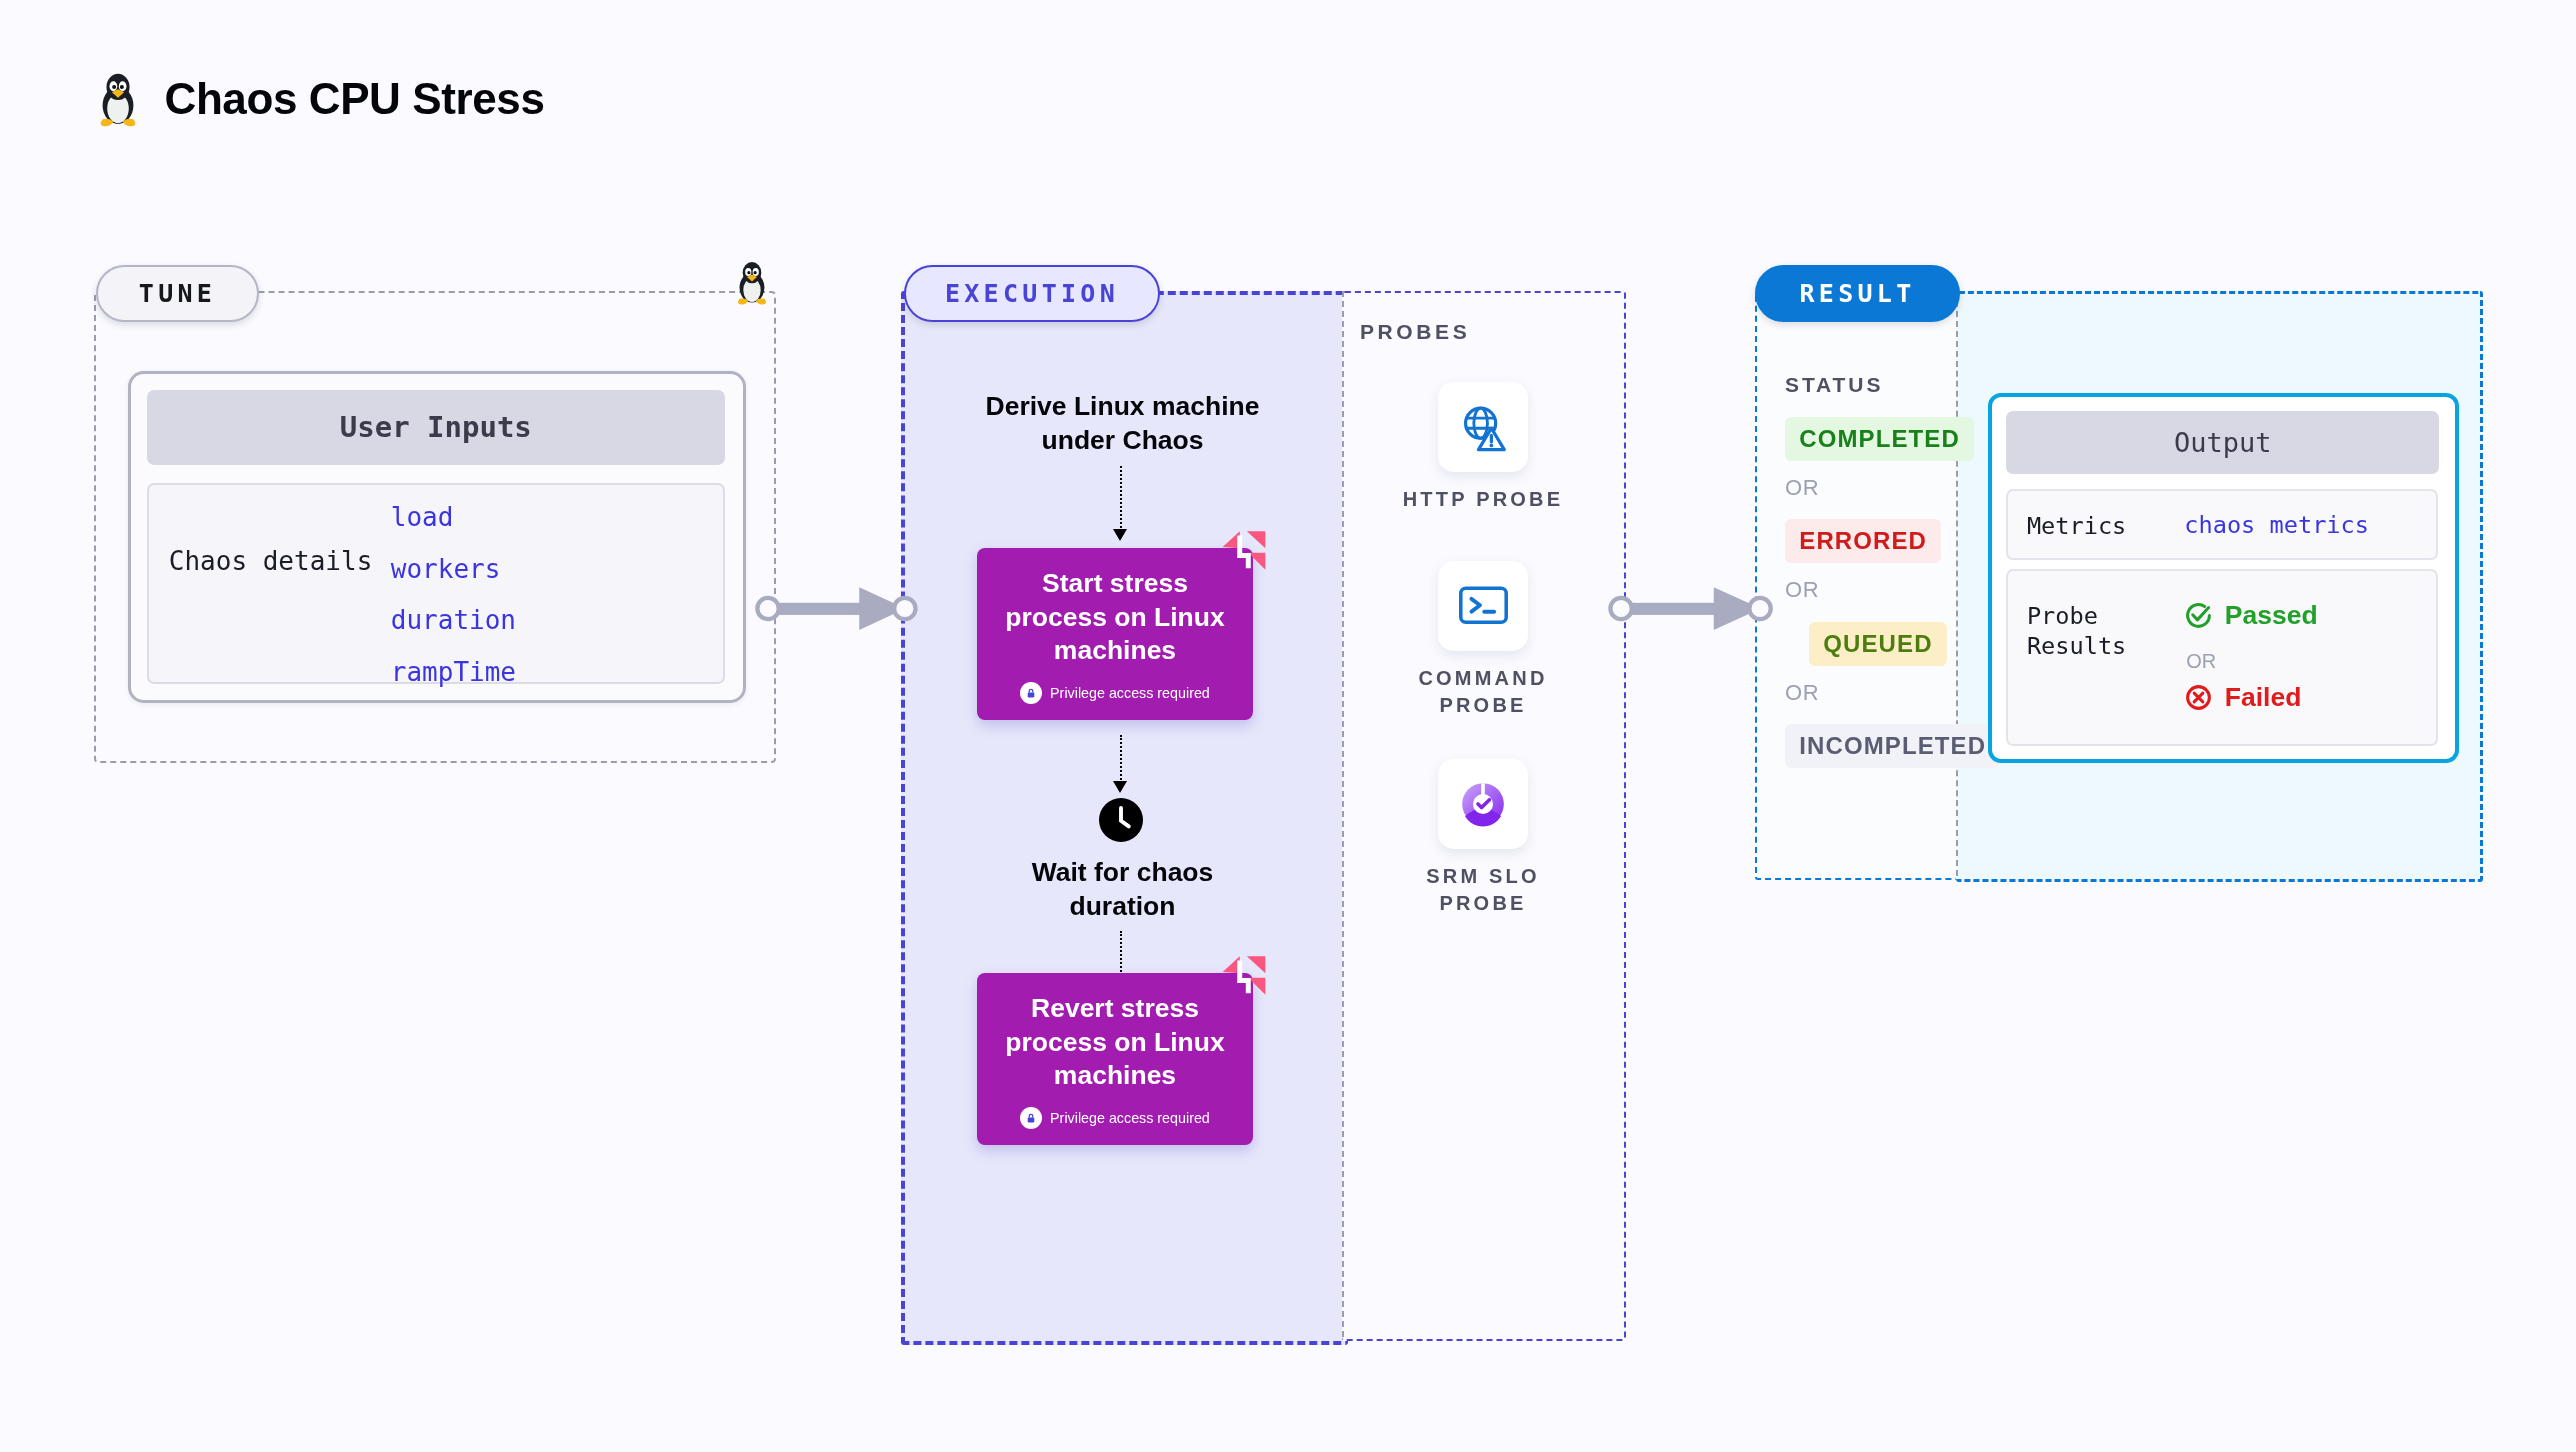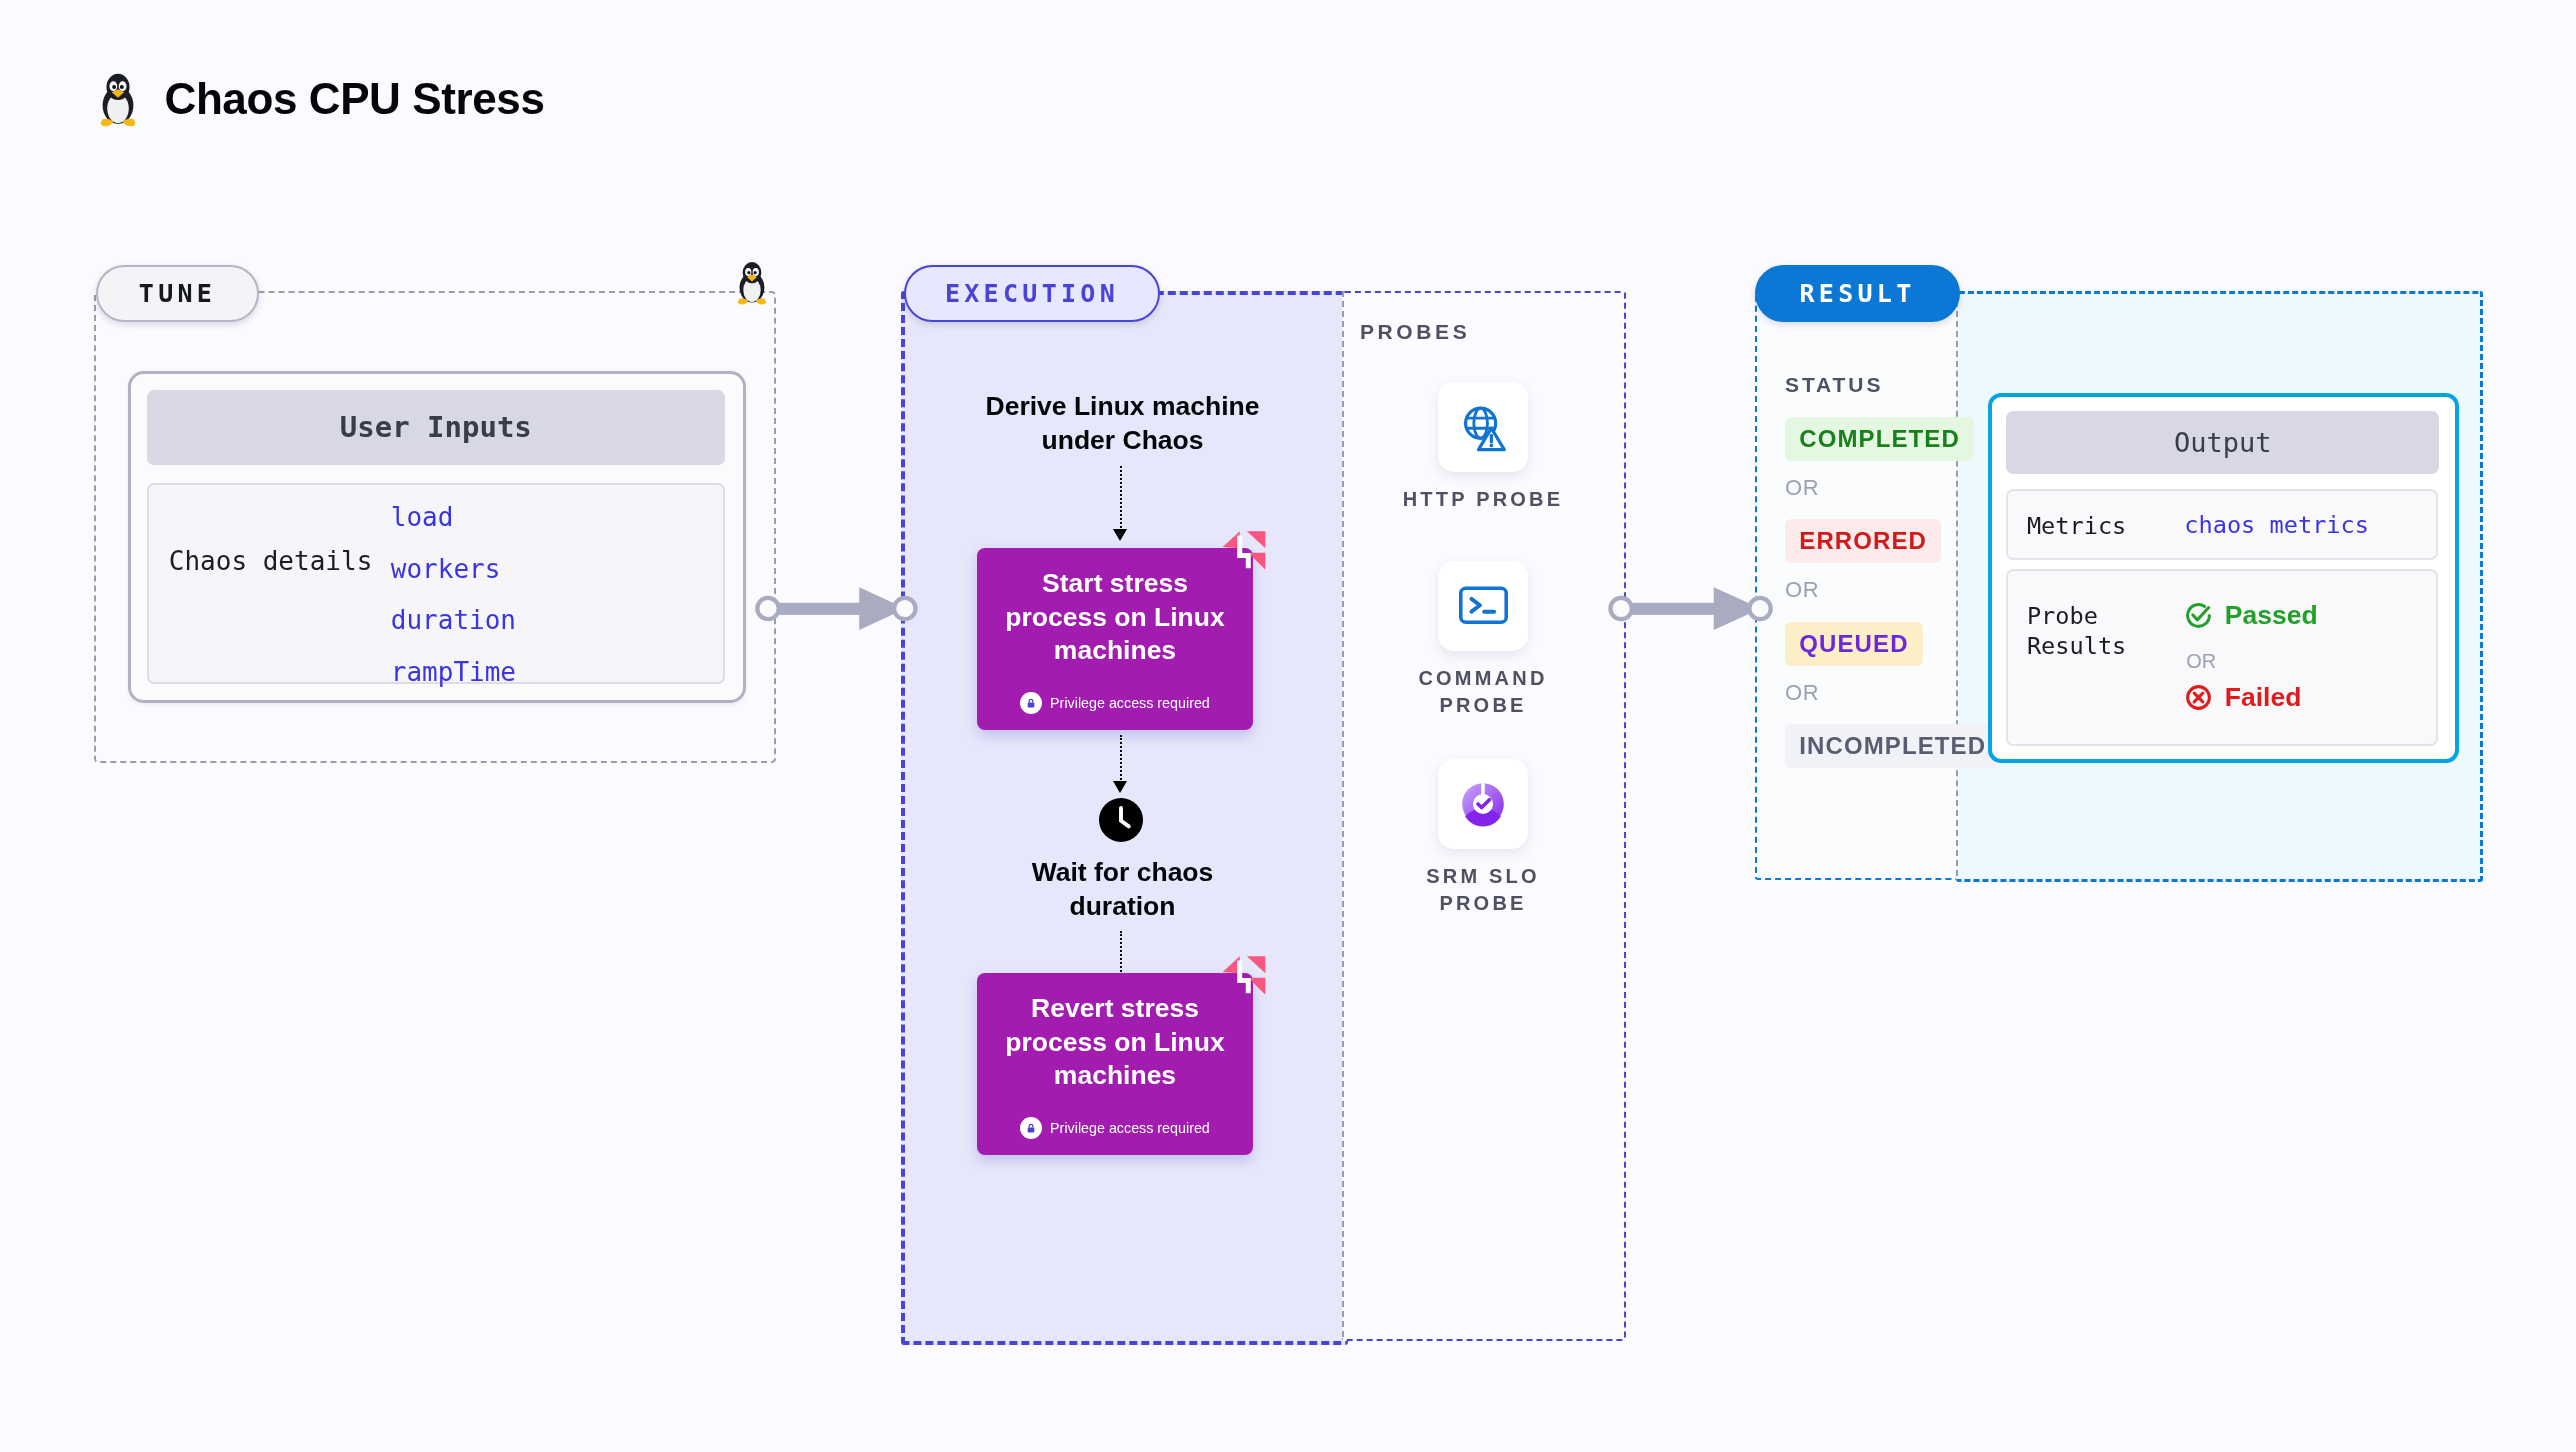--- a/index.html
+++ b/index.html
@@ -111,21 +111,21 @@
     background:#a21caf;border-radius:8px;
     box-shadow:0 5.7px 13px rgba(60,55,180,.22);
     padding:18.6px 0 15.8px 0;text-align:center;
   }
   .flow-box .bt{
     color:#ffffff;font-size:26.5px;font-weight:700;line-height:1.28;
     padding:0 18.6px;
   }
   .priv{
     display:flex;align-items:center;justify-content:center;gap:7.9px;
-    margin-top:24px;color:#ffffff;font-size:14.3px;font-weight:400;
+    margin-top:14px;color:#ffffff;font-size:14.3px;font-weight:400;
   }
   .lock-badge{
     width:22px;height:22px;border-radius:50%;background:#ffffff;
     display:flex;align-items:center;justify-content:center;
   }
   .harness-mark{position:absolute;right:-17px;top:-21.5px;width:52px;height:47px;}
 
   
   #clock-node{position:absolute;left:1099px;top:798px;width:44px;height:44px;}
 
@@ -396,21 +396,21 @@
 <div id="result-output-region"></div>
 <div id="result-status-divider"></div>
 <div id="pill-result" class="pill">RESULT</div>
 
 <div id="status-title">STATUS</div>
 
 <div class="status-badge" style="top:417px;background:#e3f7e1;color:#19801c;">COMPLETED</div>
 <div class="or-text" style="top:475px;">OR</div>
 <div class="status-badge" style="top:519px;background:#fdebeb;color:#cf1b1b;">ERRORED</div>
 <div class="or-text" style="top:577px;">OR</div>
-<div class="status-badge" style="top:622px;background:#fcefc7;color:#6d28d9;">QUEUED</div>
+<div class="status-badge" style="top:622px;background:#fcefc7;color:#4d7c0f;margin-left:24px;">QUEUED</div>
 <div class="or-text" style="top:680px;">OR</div>
 <div class="status-badge" style="top:724px;background:#f1f2f7;color:#5a5d72;">INCOMPLETED</div>
 
 <div id="output-card">
   <div id="metrics-row">
     <span class="om-label" style="top:20px;">Metrics</span>
     <span class="om-value" style="top:20px;">chaos metrics</span>
   </div>
 
   <div id="output-header">Output</div>

